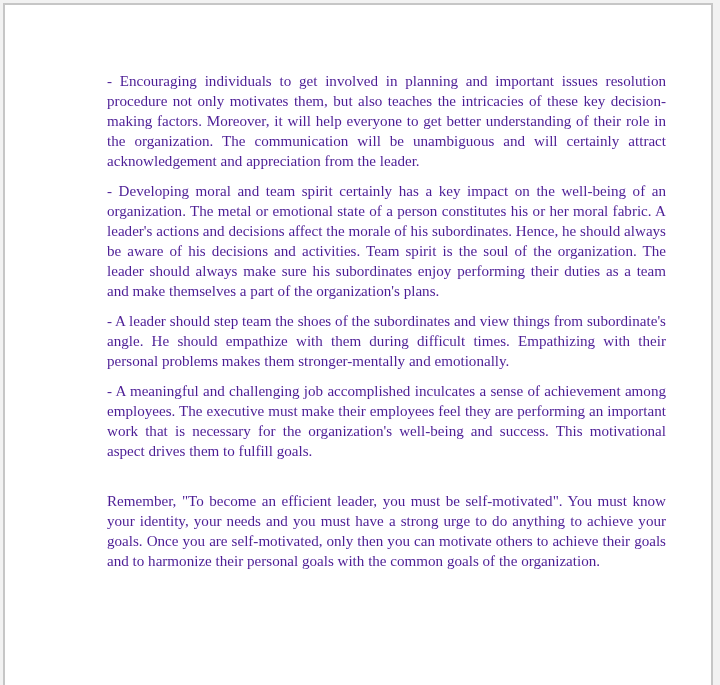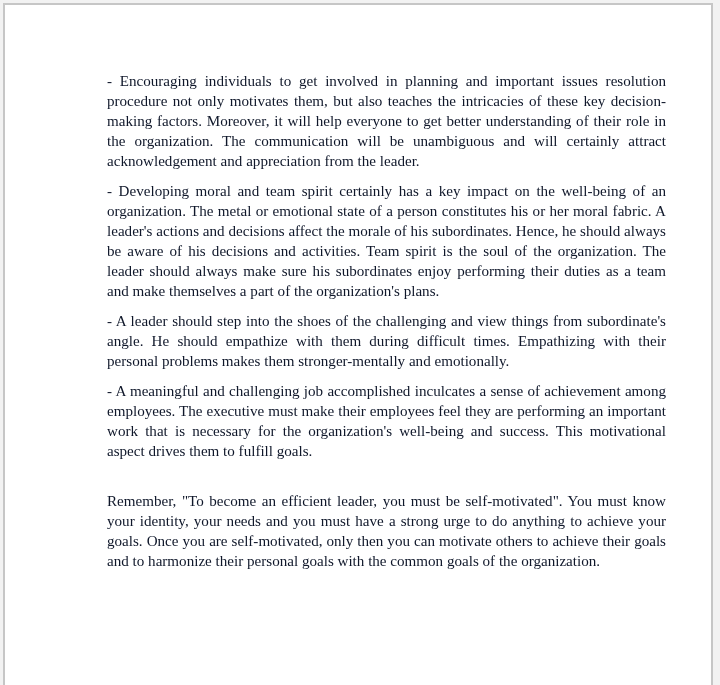--- a/index.html
+++ b/index.html
@@ -26,34 +26,34 @@
       box-sizing: border-box;
     }
     .content {
       position: absolute;
       left: 102px;
       top: 66px;
       width: 559px;
       font-family: "Liberation Serif", serif;
       font-size: 15.1px;
       line-height: 20px;
-      color: #0f172a;
+      color: #4c1d95;
     }
     .content p {
       margin: 0 0 10px 0;
       text-align: justify;
     }
     .content p.spaced {
       margin-top: 30px;
     }
   </style>
 </head>
 <body>
 
 <div class="page">
   <div class="content">
     <p>- Encouraging individuals to get involved in planning and important issues resolution procedure not only motivates them, but also teaches the intricacies of these key decision-making factors. Moreover, it will help everyone to get better understanding of their role in the organization. The communication will be unambiguous and will certainly attract acknowledgement and appreciation from the leader.</p>
     <p>- Developing moral and team spirit certainly has a key impact on the well-being of an organization. The metal or emotional state of a person constitutes his or her moral fabric. A leader's actions and decisions affect the morale of his subordinates. Hence, he should always be aware of his decisions and activities. Team spirit is the soul of the organization. The leader should always make sure his subordinates enjoy performing their duties as a team and make themselves a part of the organization's plans.</p>
-    <p>- A leader should step into the shoes of the challenging and view things from subordinate's angle. He should empathize with them during difficult times. Empathizing with their personal problems makes them stronger-mentally and emotionally.</p>
+    <p>- A leader should step team the shoes of the subordinates and view things from subordinate's angle. He should empathize with them during difficult times. Empathizing with their personal problems makes them stronger-mentally and emotionally.</p>
     <p>- A meaningful and challenging job accomplished inculcates a sense of achievement among employees. The executive must make their employees feel they are performing an important work that is necessary for the organization's well-being and success. This motivational aspect drives them to fulfill goals.</p>
     <p class="spaced">Remember, "To become an efficient leader, you must be self-motivated". You must know your identity, your needs and you must have a strong urge to do anything to achieve your goals. Once you are self-motivated, only then you can motivate others to achieve their goals and to harmonize their personal goals with the common goals of the organization.</p>
   </div>
 </div>
 
 </body></html>

